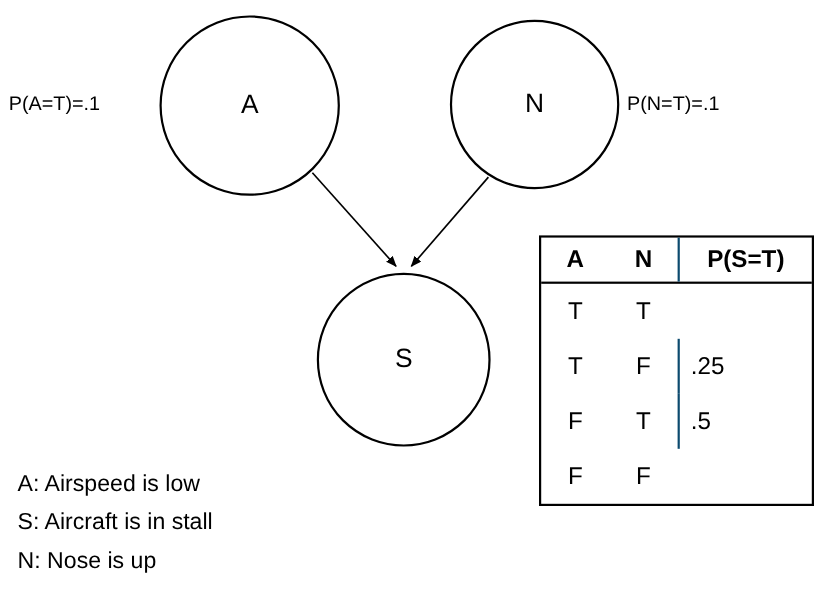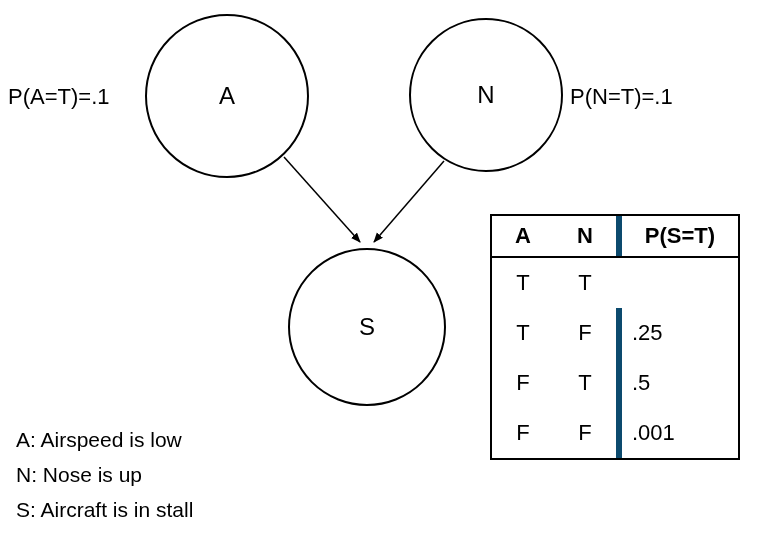--- a/index.html
+++ b/index.html
@@ -33,21 +33,21 @@
 
   .edges {
     position: absolute;
     left: 0; top: 0;
     width: 764px; height: 556px;
     pointer-events: none;
   }
 
   .prior {
     position: absolute;
-    font-size: 22px;
+    font-size: 18px;
     white-space: nowrap;
   }
   .prior-a { left: 8px;   top: 84px; }
   .prior-n { left: 570px; top: 84px; text-align: center; }
 
   .cpt {
     position: absolute;
     left: 490px;
     top: 214px;
     width: 250px;
@@ -69,21 +69,21 @@
   .cpt-cell {
     text-align: center;
     font-size: 22px;
     height: 100%;
     display: flex;
     align-items: center;
     justify-content: center;
     box-sizing: border-box;
   }
   .cpt-cell.prob {
-    border-left: 6px solid #0c4a6e;
+    border-left: 2px solid #0c4a6e;
     justify-content: flex-start;
     padding-left: 10px;
   }
   .cpt-row.header .cpt-cell.prob {
     justify-content: center;
     padding-left: 0;
   }
 
   .legend {
     position: absolute;
@@ -137,23 +137,22 @@
       <div class="cpt-cell prob">.25</div>
     </div>
     <div class="cpt-row">
       <div class="cpt-cell">F</div>
       <div class="cpt-cell">T</div>
       <div class="cpt-cell prob">.5</div>
     </div>
     <div class="cpt-row">
       <div class="cpt-cell">F</div>
       <div class="cpt-cell">F</div>
-      <div class="cpt-cell prob">.001</div>
     </div>
   </div>
 
   <div class="legend">
     <div>A: Airspeed is low</div>
+    <div>S: Aircraft is in stall</div>
     <div>N: Nose is up</div>
-    <div>S: Aircraft is in stall</div>
   </div>
 
 </div>
 
 </body></html>

